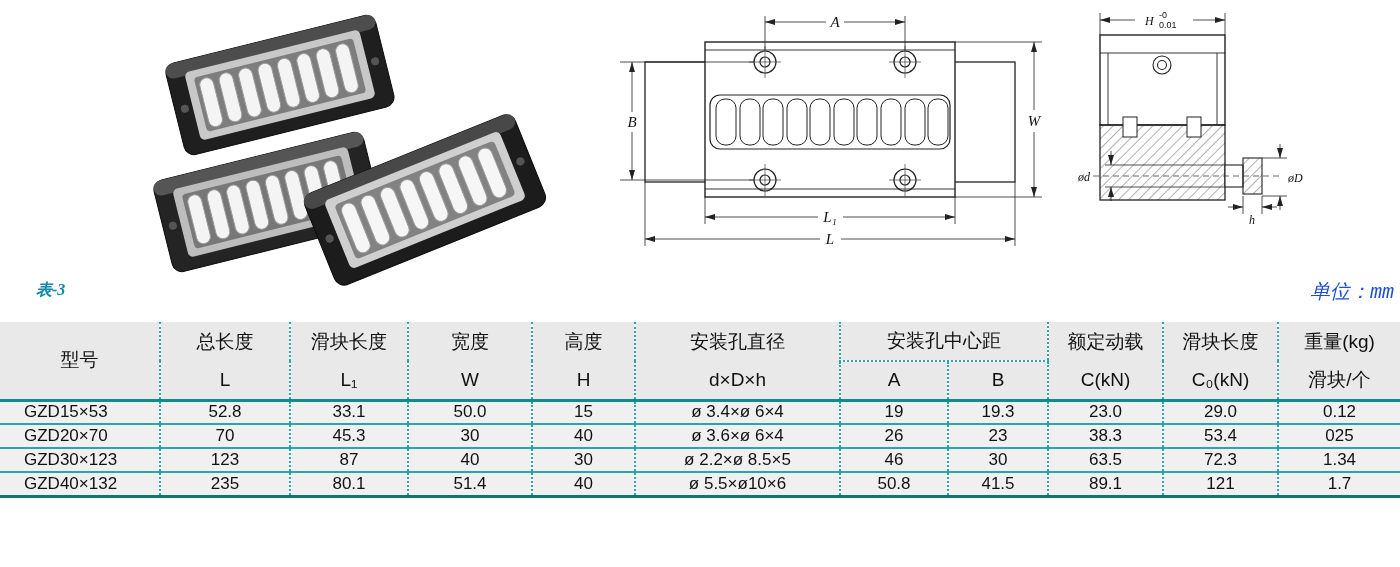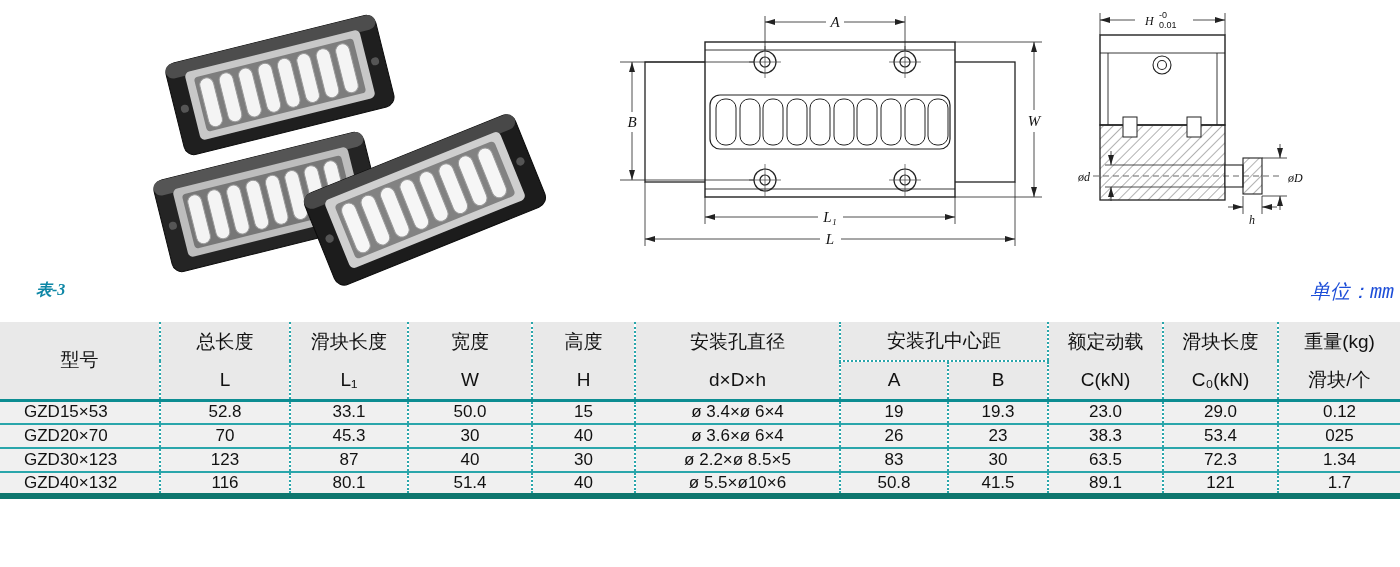--- a/index.html
+++ b/index.html
@@ -54,21 +54,21 @@
     height: 24px;
     border-left: 2px dotted #2aa6ab;
     border-bottom: 2px solid #2aa6ab;
   }
   .spec tbody td:first-child {
     border-left: none;
     text-align: left;
     padding-left: 24px;
   }
   .spec tbody tr:first-child td { border-top: 3px solid #0d8d92; }
-  .spec tbody tr:last-child td { border-bottom: 6px solid #0f766e; margin-left: 43px; }
+  .spec tbody tr:last-child td { border-bottom: 3px solid #0f766e; margin-left: 43px; }
 
   
   .dim {
     font: italic 15px "Liberation Serif", serif;
     fill: #111;
   }
   .dim-sm { font: italic 12px "Liberation Serif", serif; fill: #111; }
   .tol { font: 9px "Liberation Sans", sans-serif; fill: #111; }
 </style>
 </head>
@@ -353,29 +353,29 @@
         <td>53.4</td>
         <td>025</td>
       </tr>
       <tr>
         <td>GZD30×123</td>
         <td>123</td>
         <td>87</td>
         <td>40</td>
         <td>30</td>
         <td>ø 2.2×ø 8.5×5</td>
-        <td>83</td>
+        <td>46</td>
         <td>30</td>
         <td>63.5</td>
         <td>72.3</td>
         <td>1.34</td>
       </tr>
       <tr>
         <td>GZD40×132</td>
-        <td>116</td>
+        <td>235</td>
         <td>80.1</td>
         <td>51.4</td>
         <td>40</td>
         <td>ø 5.5×ø10×6</td>
         <td>50.8</td>
         <td>41.5</td>
         <td>89.1</td>
         <td>121</td>
         <td>1.7</td>
       </tr>

